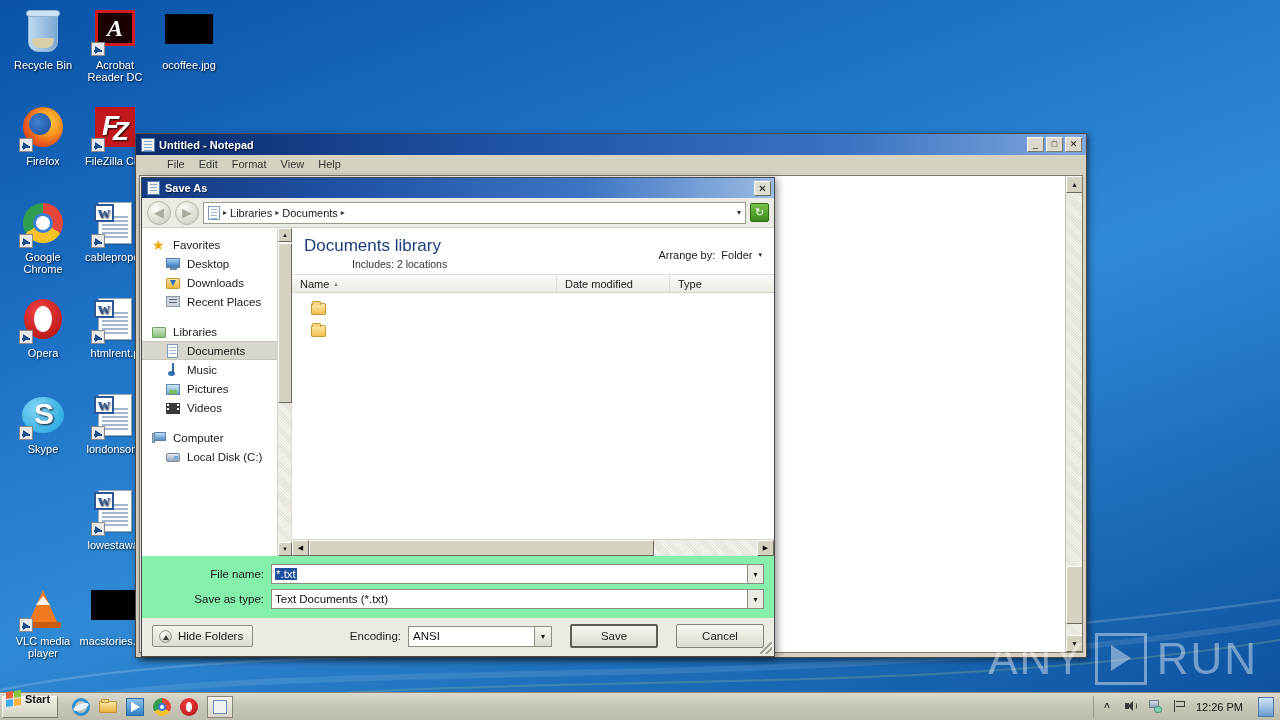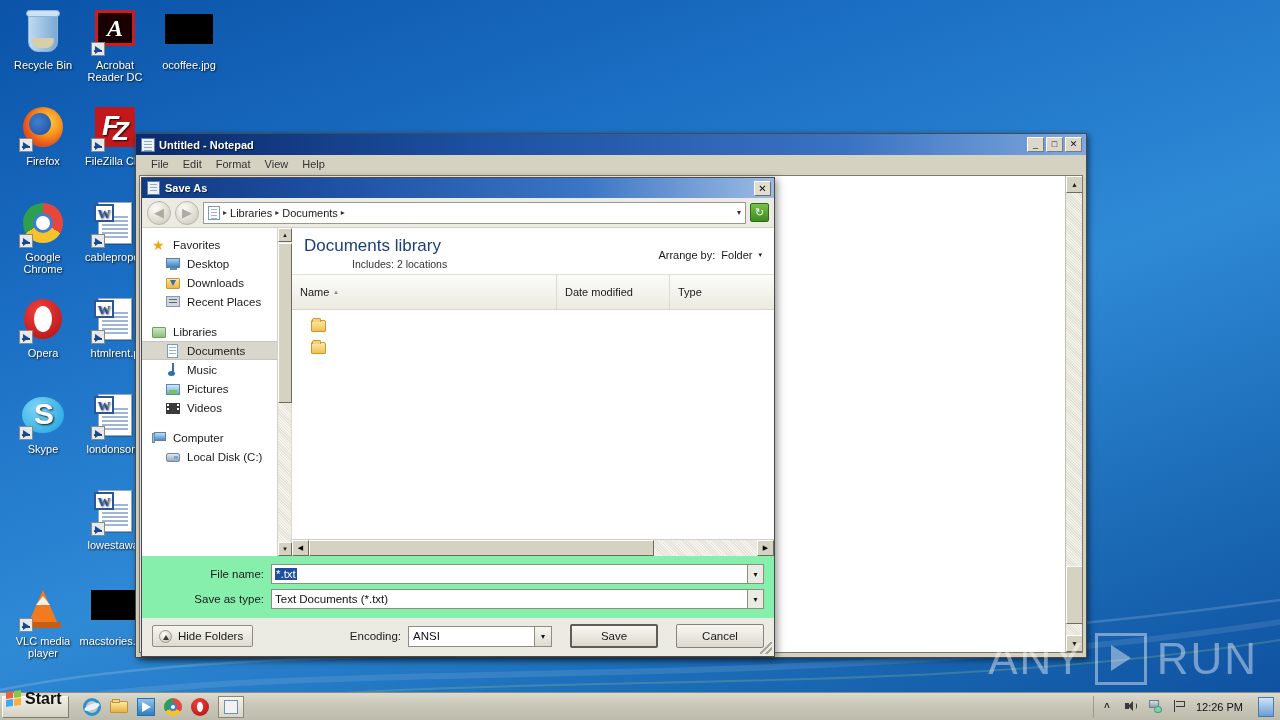--- a/index.html
+++ b/index.html
@@ -68,21 +68,21 @@
   .np-title-text{ color:#fff; font-size:11px; font-weight:bold; flex:1;
     text-shadow:1px 1px 1px rgba(0,0,0,.6);}
   .np-btns{display:flex;gap:2px;padding-right:2px;}
   .np-btn{
     width:17px;height:15px;background:#dcd9cc;border:1px solid #7d7a6e;
     border-top-color:#fff;border-left-color:#fff;
     position:relative;font-size:9px;color:#111;
     display:flex;align-items:center;justify-content:center;line-height:1;
   }
   .np-menubar{
-    height:18px;display:flex;align-items:center;gap:0px;padding-left:8px;
+    height:18px;display:flex;align-items:center;gap:0px;padding-left:24px;
     background:#d6d2c2;font-size:11px;color:#333;
   }
   .np-menubar span{padding:2px 7px;}
   .np-textarea{
     position:absolute; left:3px; top:41px; right:3px; bottom:4px;
     background:#fff; border:1px solid #7c7a6c;
     overflow:hidden;
   }
   .np-text{
     position:absolute; left:4px; top:2px; right:18px;
@@ -205,21 +205,21 @@
     border:1px solid #fff;border-right-color:#6d6a5e;border-bottom-color:#6d6a5e;}
 
   .sa-main{flex:1;display:flex;flex-direction:column;background:#fff;position:relative;}
   .lib-head{padding:8px 12px 4px 12px;display:flex;align-items:flex-start;}
   .lib-title{font-size:17px;color:#1b3f7a;line-height:20px;}
   .lib-sub{font-size:10.5px;color:#333;margin-top:2px;margin-left:48px;}
   .arrange{margin-left:auto;display:flex;align-items:center;gap:6px;
     font-size:11px;color:#1a1a1a;padding-top:13px;}
   .arrange b{font-weight:normal;}
   .col-head{
-    display:flex;height:36px;align-items:flex-start;
+    display:flex;height:19px;align-items:flex-start;
     background:linear-gradient(#fbfbf9,#eceae1);
     border-top:1px solid #e2e0d6;border-bottom:1px solid #d6d4c9;
     font-size:11px;color:#1a1a1a;
   }
   .col-head > div{border-right:1px solid #dcdad0;height:100%;
     display:flex;align-items:center;padding-left:8px;gap:5px;}
   .col-name{width:265px;}
   .col-date{width:113px;}
   .col-type{flex:1;border-right:none !important;}
   .sort-arrow{font-size:7px;color:#888;}
@@ -318,21 +318,21 @@
   
   #taskbar{
     position:absolute;left:0;bottom:0;width:1280px;height:28px;
     background:linear-gradient(#dcdacd,#c9c7b8 45%,#bdbbac);
     border-top:1px solid #8e8c7e;display:flex;align-items:center;
   }
   .start-btn{
     height:22px;margin-left:2px;padding:0 7px 16px 3px;
     background:linear-gradient(#f2f0e6,#d3d1c3);
     border:1px solid #7e7c6f;border-top-color:#fff;border-left-color:#fff;
-    display:flex;align-items:center;gap:4px;font-size:16px;font-weight:bold;color:#111;
+    display:flex;align-items:center;gap:4px;font-size:11px;font-weight:bold;color:#111;
   }
   .start-logo{width:15px;height:15px;display:grid;grid-template-columns:1fr 1fr;
     grid-template-rows:1fr 1fr;gap:1px;transform:skewY(-8deg);}
   .start-logo i{display:block;}
   .qlaunch{display:flex;align-items:center;gap:9px;margin-left:14px;}
   .qlaunch .qi{width:18px;height:18px;position:relative;}
   .task-btn{
     width:26px;height:22px;margin-left:9px;
     background:linear-gradient(#f4f2e9,#d8d6c8);
     border:1px solid #8a8879;display:flex;align-items:center;justify-content:center;

